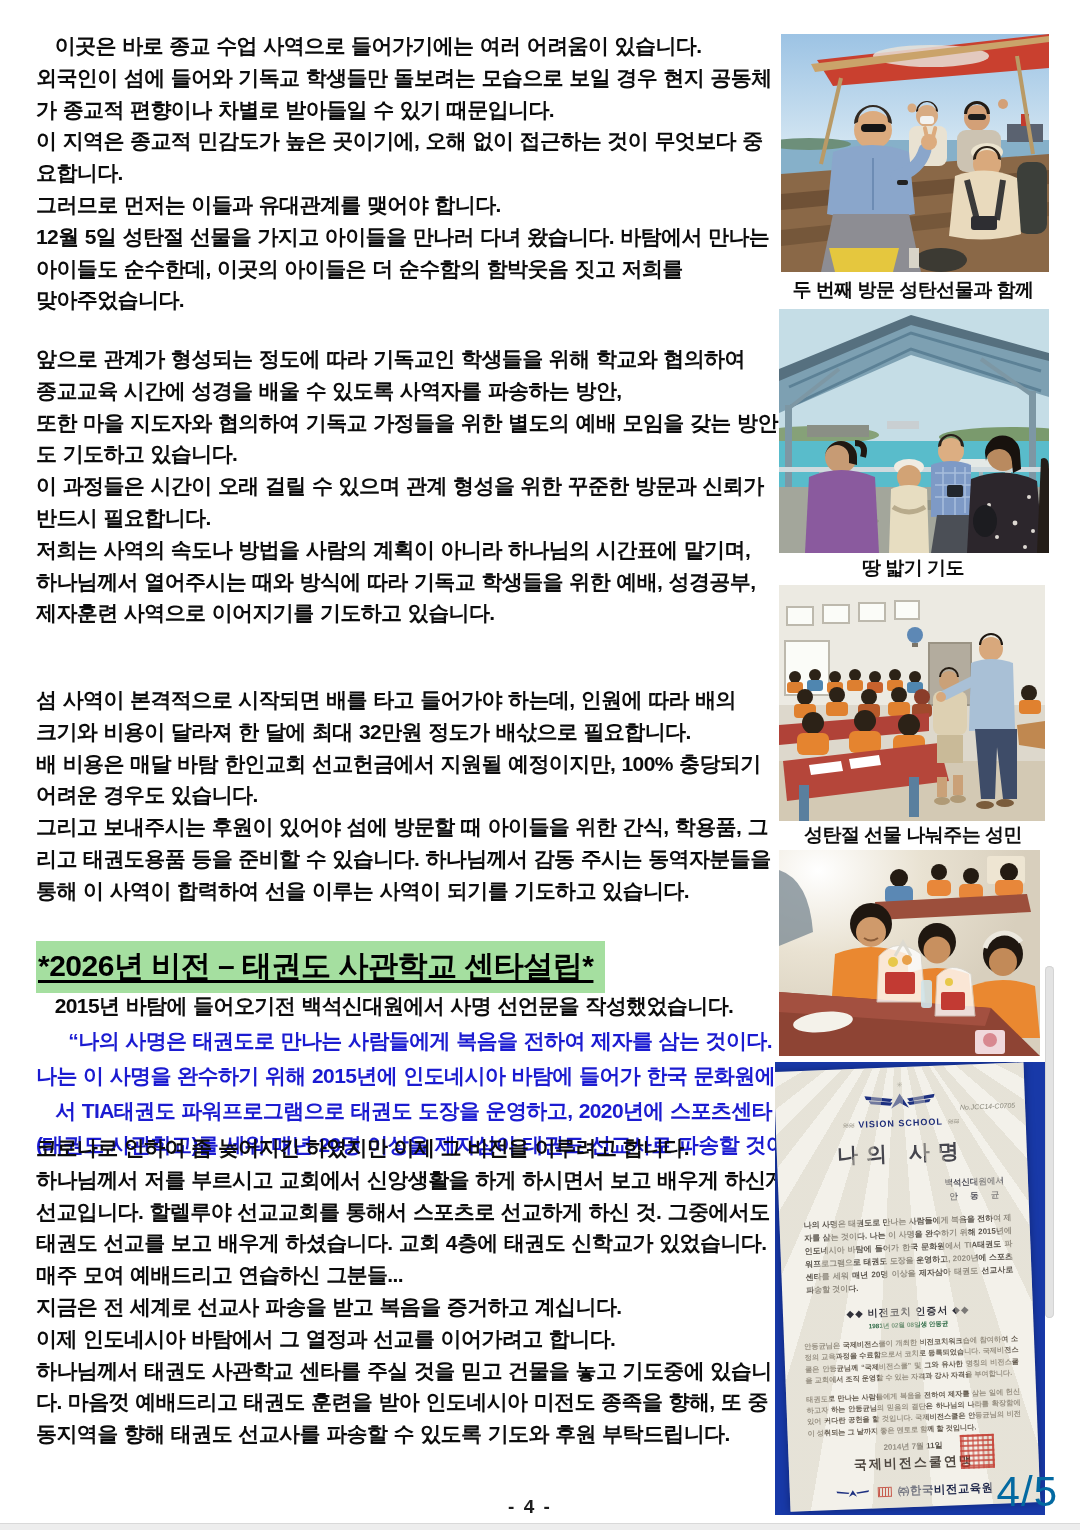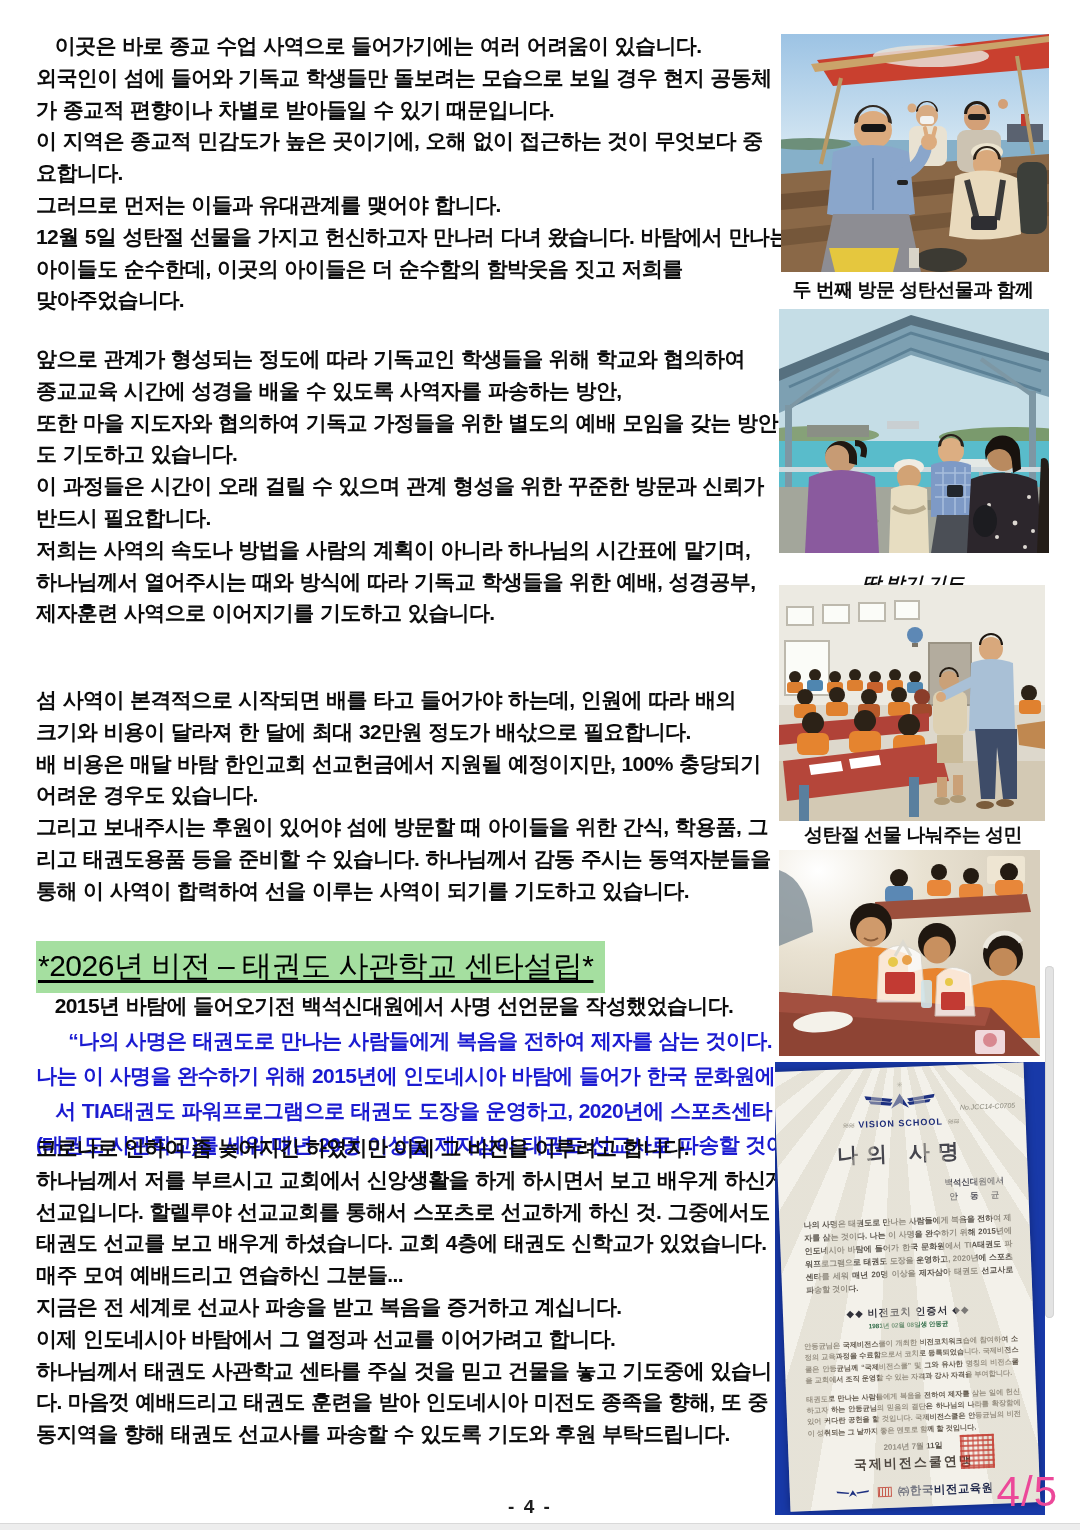--- a/index.html
+++ b/index.html
@@ -10,42 +10,42 @@
   
   .p{
     position:absolute;left:36px;width:736px;
     font-size:21px;line-height:31.8px;font-weight:700;color:#0c0c0c;
     white-space:pre;letter-spacing:-0.6px;word-spacing:1px;
   }
   .quote{color:#1b1bd1;line-height:34.8px;text-align:right;}
   .heading{
     position:absolute;left:36px;top:941px;
     background:#a5dfa0;color:#000;
-    font-size:30px;font-weight:400;letter-spacing:-0.5px;
+    font-size:30px;font-weight:700;letter-spacing:-0.5px;
     padding:5px 12px 6px 2px;
     text-decoration:underline;text-decoration-thickness:3px;text-underline-offset:4px;
     white-space:pre;
   }
   .footer{
     position:absolute;left:0;top:1496px;width:1060px;text-align:center;
     font-size:19px;font-weight:700;color:#1d1d1d;letter-spacing:2px;
   }
   
   .photo{position:absolute;overflow:hidden;background:#cccccc;}
   .photo svg{display:block;width:100%;height:100%;}
   #photo-boat{left:781px;top:34px;width:268px;height:238px;}
   #photo-prayer{left:779px;top:309px;width:270px;height:244px;}
   #photo-classroom{left:779px;top:585px;width:266px;height:236px;}
   #photo-gifts{left:779px;top:850px;width:261px;height:206px;}
   .caption{
     position:absolute;left:770px;width:286px;text-align:center;
     font-size:19px;font-weight:700;color:#0c0c0c;letter-spacing:-0.5px;white-space:nowrap;
   }
   #caption-boat{top:277px;}
-  #caption-prayer{top:571px;font-style:italic;}
+  #caption-prayer{top:555px;}
   #caption-classroom{top:822px;text-align:center;}
   
   #certificate{
     position:absolute;left:775px;top:1062px;width:270px;height:453px;
     background:#1839a8;overflow:hidden;
   }
   .cert-paper{
     position:absolute;left:7px;top:5px;width:250px;height:440px;
     background:#f3f1ea;transform:rotate(-2.2deg);overflow:hidden;
     box-shadow:0 0 8px rgba(0,0,20,0.35);
@@ -86,37 +86,37 @@
     border:1px solid #c0392b;opacity:0.8;
   }
   .c-org{font-size:11.5px;font-weight:800;color:#242c4e;vertical-align:middle;letter-spacing:0.5px;}
   
   .scrollbar-thumb{
     position:absolute;left:1045px;top:966px;width:9px;height:352px;
     background:#e3e3e3;border-radius:5px;box-shadow:inset 0 0 0 1px #d4d4d4;
   }
   .page-indicator{
     position:absolute;right:22px;top:1468px;
-    font-size:42px;color:#ec4899;letter-spacing:1px;text-align:center;
+    font-size:42px;color:#0369a1;letter-spacing:1px;text-align:center;
   }
   .page-gap{
     position:absolute;left:0;top:1523px;width:1080px;height:7px;
     background:#ededed;border-top:1px solid #d9d9d9;
   }
 </style>
 </head>
 <body>
 
 <div class="p" style="top:30px">   이곳은 바로 종교 수업 사역으로 들어가기에는 여러 어려움이 있습니다.
 외국인이 섬에 들어와 기독교 학생들만 돌보려는 모습으로 보일 경우 현지 공동체
 가 종교적 편향이나 차별로 받아들일 수 있기 때문입니다.
 이 지역은 종교적 민감도가 높은 곳이기에, 오해 없이 접근하는 것이 무엇보다 중
 요합니다.
 그러므로 먼저는 이들과 유대관계를 맺어야 합니다.
-12월 5일 성탄절 선물을 가지고 헌신하고자 만나러 다녀 왔습니다. 바탐에서 만나는
+12월 5일 성탄절 선물을 가지고 아이들을 만나러 다녀 왔습니다. 바탐에서 만나는
 아이들도 순수한데, 이곳의 아이들은 더 순수함의 함박웃음 짓고 저희를
 맞아주었습니다.</div>
 <div class="p" style="top:343px">앞으로 관계가 형성되는 정도에 따라 기독교인 학생들을 위해 학교와 협의하여
 종교교육 시간에 성경을 배울 수 있도록 사역자를 파송하는 방안,
 또한 마을 지도자와 협의하여 기독교 가정들을 위한 별도의 예배 모임을 갖는 방안
 도 기도하고 있습니다.
 이 과정들은 시간이 오래 걸릴 수 있으며 관계 형성을 위한 꾸준한 방문과 신뢰가
 반드시 필요합니다.
 저희는 사역의 속도나 방법을 사람의 계획이 아니라 하나님의 시간표에 맡기며,
 하나님께서 열어주시는 때와 방식에 따라 기독교 학생들을 위한 예배, 성경공부,

